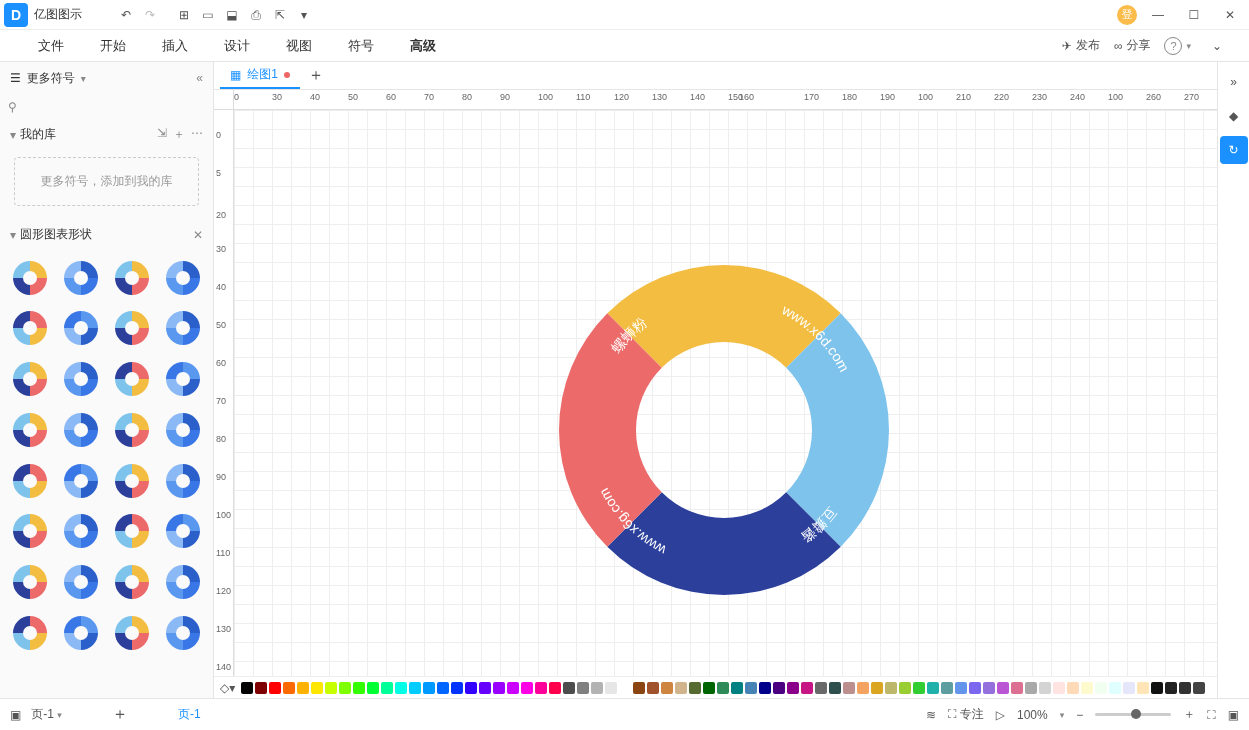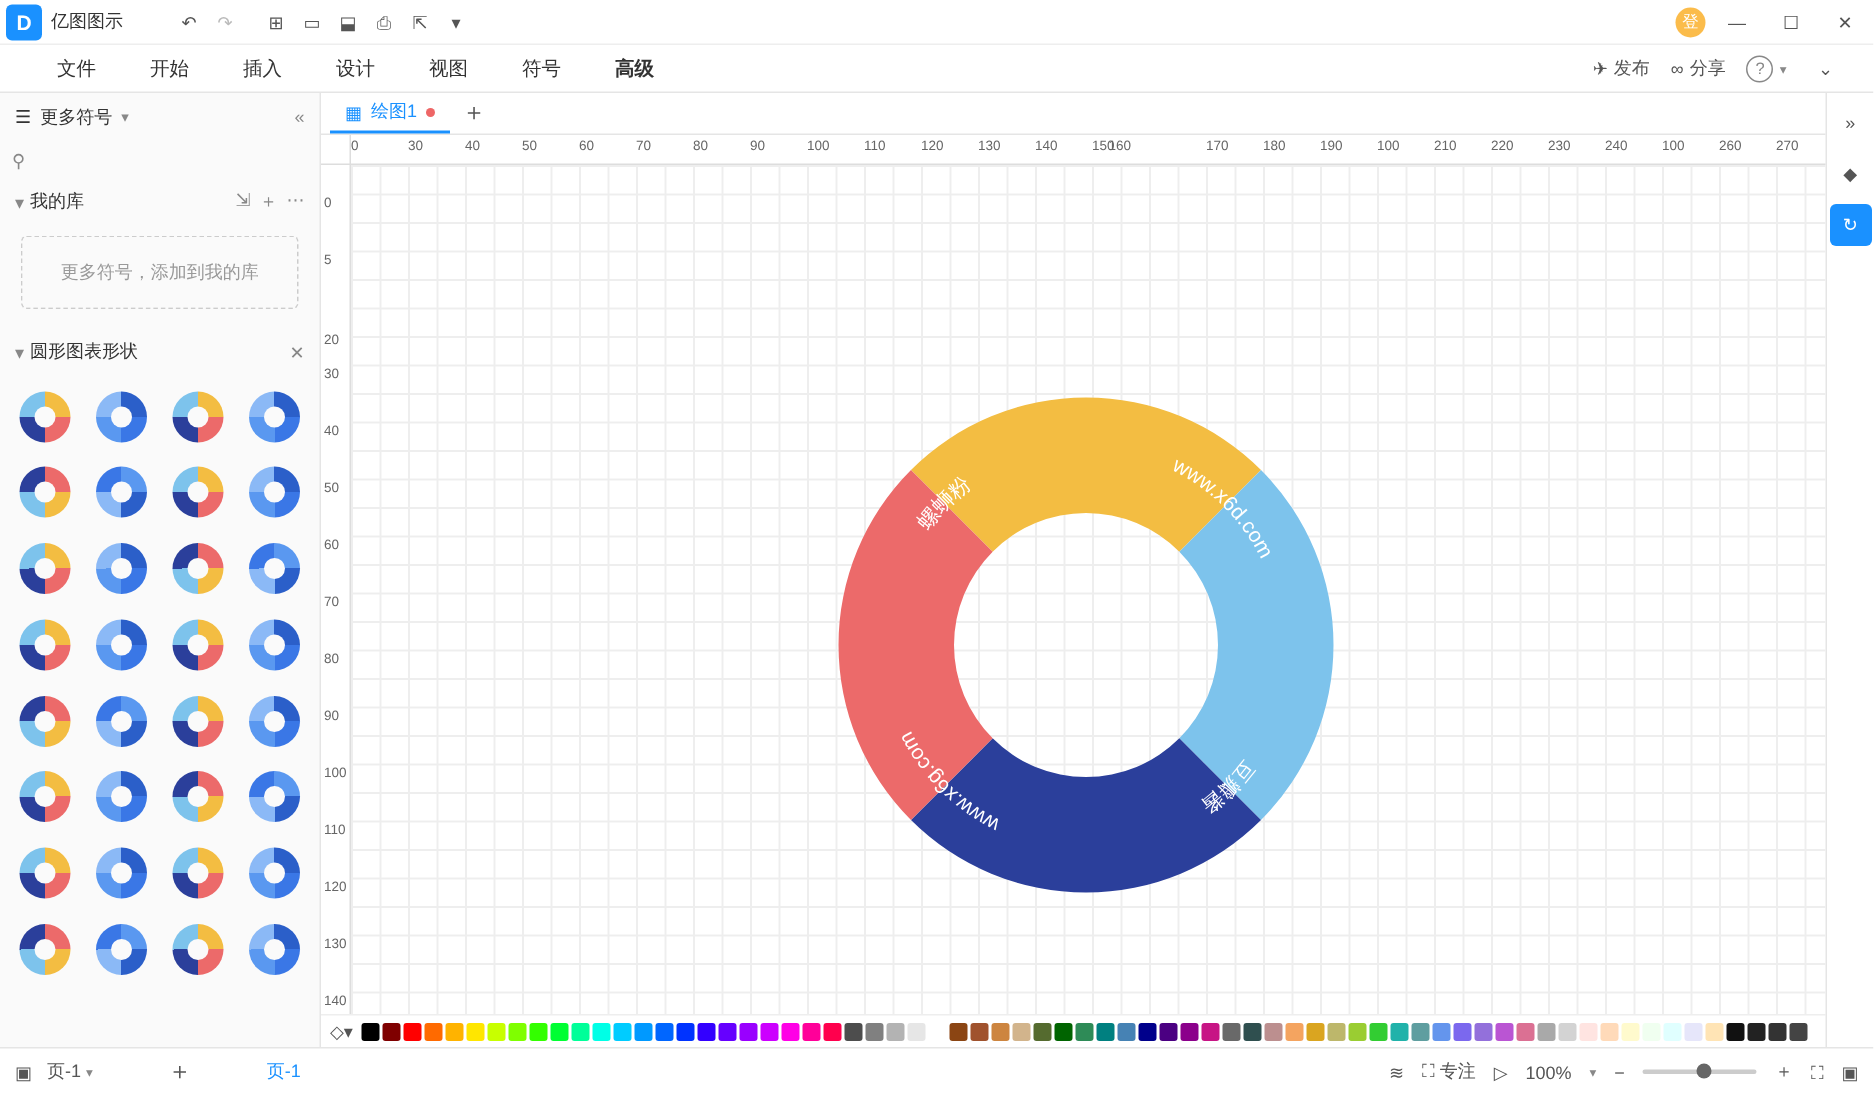--- a/index.html
+++ b/index.html
@@ -276,21 +276,21 @@
           <span style="left: 836px;">240</span>
           <span style="left: 874px;">100</span>
           <span style="left: 912px;">260</span>
           <span style="left: 950px;">270</span>
         </div>
     </div>
     <div class="canvas-row">
       <div class="ruler-v" id="ruler-v">
           <span style="top: 20px;">0</span>
           <span style="top: 58px;">5</span>
-          <span style="top: 111px;">20</span>
+          <span style="top: 100px;">20</span>
           <span style="top: 134px;">30</span>
           <span style="top: 172px;">40</span>
           <span style="top: 210px;">50</span>
           <span style="top: 248px;">60</span>
           <span style="top: 286px;">70</span>
           <span style="top: 324px;">80</span>
           <span style="top: 362px;">90</span>
           <span style="top: 400px;">100</span>
           <span style="top: 438px;">110</span>
           <span style="top: 476px;">120</span>

